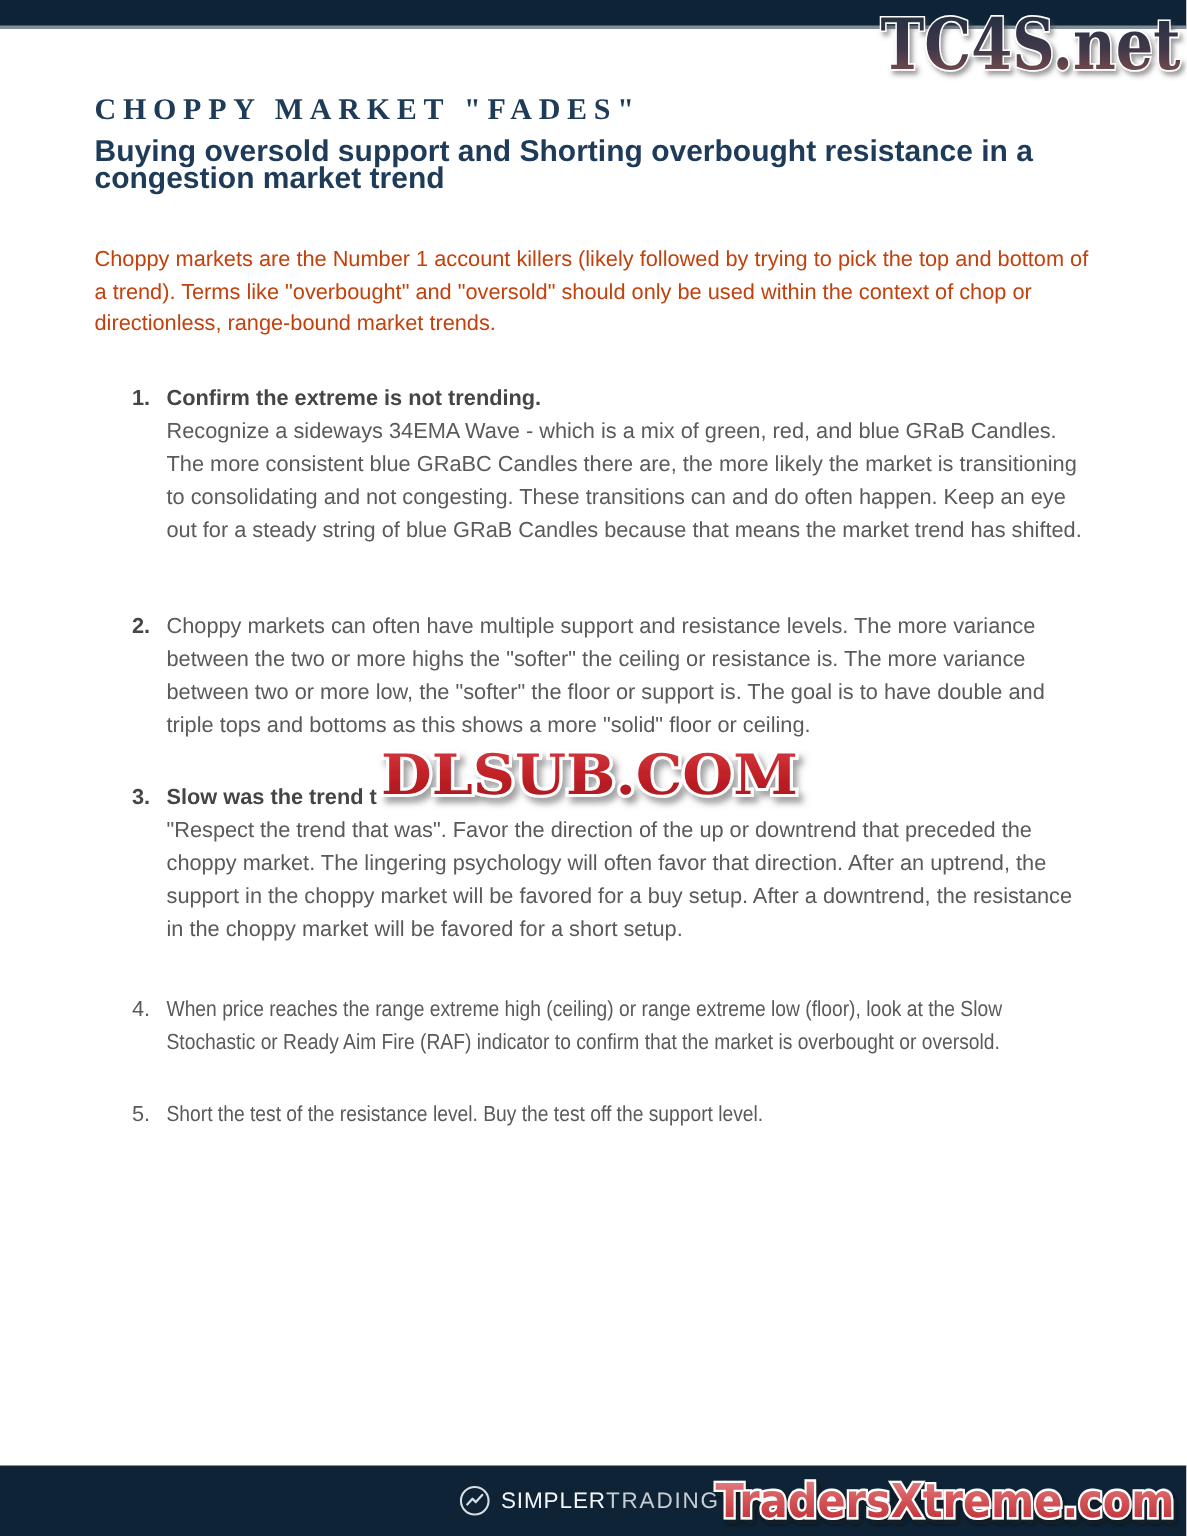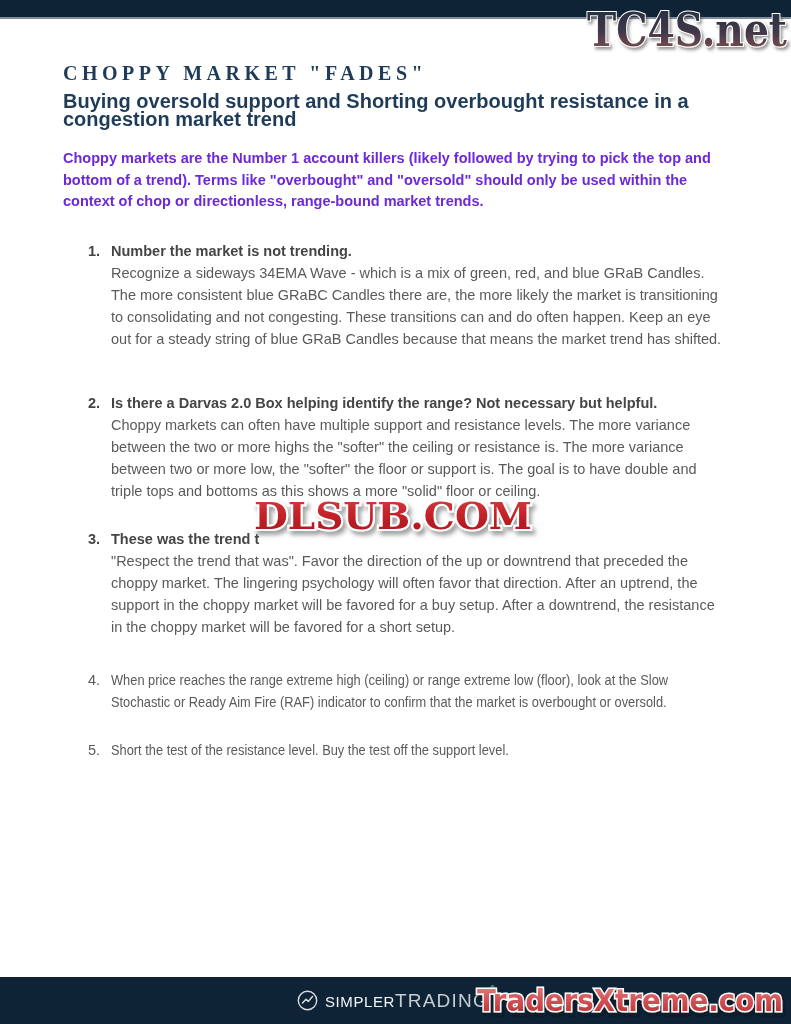--- a/index.html
+++ b/index.html
@@ -19,42 +19,42 @@
     margin-top:40px;
     font-family:"Liberation Serif","DejaVu Serif",serif;
     font-size:20px; font-weight:bold; letter-spacing:4.5px;
     color:#1e3b57; line-height:24px;
   }
   h2.doc-subtitle {
     margin-top:7px; font-size:20px; font-weight:bold;
     color:#1e3c59; line-height:18px;
   }
   p.intro {
-    margin-top:20px; font-size:14.5px; line-height:21.5px; color:#6d28d9;font-weight:bold;
+    margin-top:35px; font-size:14.5px; line-height:21.5px; color:#c2410c;
   }
   ol.steps { margin-top:27px; list-style:none; padding-left:25px; }
   ol.steps li { display:flex; font-size:14.5px; line-height:22px; color:#595a5c; }
   ol.steps li .num { width:23px; flex:0 0 23px; }
   ol.steps li .num.bold { font-weight:bold; color:#454547; }
   ol.steps li .li-body { flex:1; }
   .li-heading { display:block; font-weight:bold; color:#454547; }
   .li-text { display:block; }
   .li-1 { margin-bottom:42px; }
   .li-2 { margin-bottom:26px; }
   .li-3 { margin-bottom:31px; }
   .li-4 { margin-bottom:26px; }
   .cond { width:700px; transform:scaleX(0.885); transform-origin:0 0; }
   .wm-dlsub { position:absolute; left:246px; top:491px; z-index:25; }
   footer.footer-bar {
     position:absolute; left:0; bottom:0; width:791px; height:47px;
     background:#0e2436; display:flex; align-items:center; justify-content:center;
   }
   .st-logo { display:flex; align-items:center; gap:7px; }
   .st-logo .brand-bold { color:#f4f6f8; font-weight:normal; font-size:15px; letter-spacing:0.6px; }
-  .st-logo .brand-light { color:#c6cdd4; font-weight:normal; font-size:19px; letter-spacing:1.2px; margin-left:-4px; }
+  .st-logo .brand-light { color:#c6cdd4; font-weight:normal; font-size:15px; letter-spacing:1.2px; margin-left:-4px; }
   .st-logo .brand-reg { color:#c6cdd4; font-size:7px; vertical-align:top; position:relative; top:-5px; left:1px; }
   .wm-tx { position:absolute; right:-2px; bottom:-1px; z-index:40; }
 </style>
 </head>
 <body>
 
 <div class="topbar"></div>
 
 <svg class="wm-tc4s" width="214" height="64" viewBox="0 0 214 64">
   <defs>
@@ -72,35 +72,34 @@
 
 <main class="content">
   <h1 class="doc-title">CHOPPY MARKET "FADES"</h1>
   <h2 class="doc-subtitle">Buying oversold support and Shorting overbought resistance in a congestion market trend</h2>
   <p class="intro">Choppy markets are the Number 1 account killers (likely followed by trying to pick the top and bottom of a trend). Terms like "overbought" and "oversold" should only be used within the context of chop or directionless, range-bound market trends.</p>
 
   <ol class="steps">
     <li class="li-1">
       <span class="num bold">1.</span>
       <span class="li-body">
-        <span class="li-heading">Number the market is not trending.</span>
+        <span class="li-heading">Confirm the extreme is not trending.</span>
         <span class="li-text">Recognize a sideways 34EMA Wave  - which is a mix of green, red, and blue GRaB Candles. The more consistent blue GRaBC Candles there are, the more likely the market is transitioning to consolidating and not congesting. These transitions can and do often happen. Keep an eye out for a steady string of blue GRaB Candles because that means the market trend has shifted.</span>
       </span>
     </li>
     <li class="li-2">
       <span class="num bold">2.</span>
       <span class="li-body">
-        <span class="li-heading">Is there a Darvas 2.0 Box helping identify the range? Not necessary but helpful.</span>
         <span class="li-text">Choppy markets can often have multiple support and resistance levels. The more variance between the two or more highs the "softer" the ceiling or resistance is. The more variance between two or more low, the "softer" the floor or support is. The goal is to have double and triple tops and bottoms as this shows a more "solid" floor or ceiling.</span>
       </span>
     </li>
     <li class="li-3">
       <span class="num bold">3.</span>
       <span class="li-body">
-        <span class="li-heading">These was the trend t</span>
+        <span class="li-heading">Slow was the trend t</span>
         <span class="li-text">"Respect the trend that was". Favor the direction of the up or downtrend that preceded the choppy market. The lingering psychology will often favor that direction. After an uptrend, the support in the choppy market will be favored for a buy setup. After a downtrend, the resistance in the choppy market will be favored for a short setup.</span>
       </span>
     </li>
     <li class="li-4">
       <span class="num">4.</span>
       <span class="li-body">
         <span class="li-text cond">When price reaches the range extreme high (ceiling) or range extreme low (floor), look at the Slow Stochastic or Ready Aim Fire (RAF) indicator to confirm that the market is overbought or oversold.</span>
       </span>
     </li>
     <li class="li-5">

